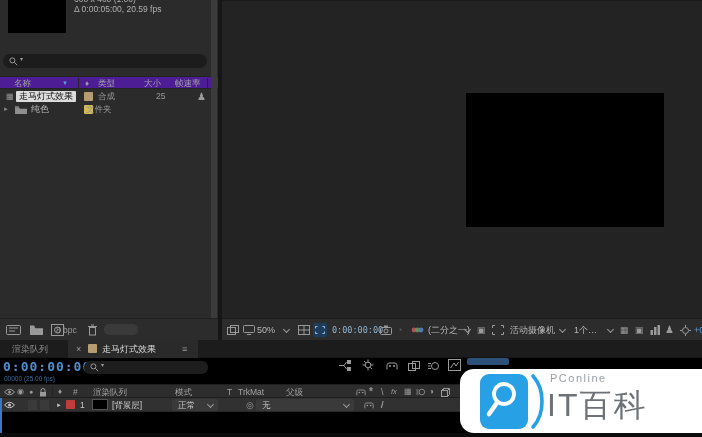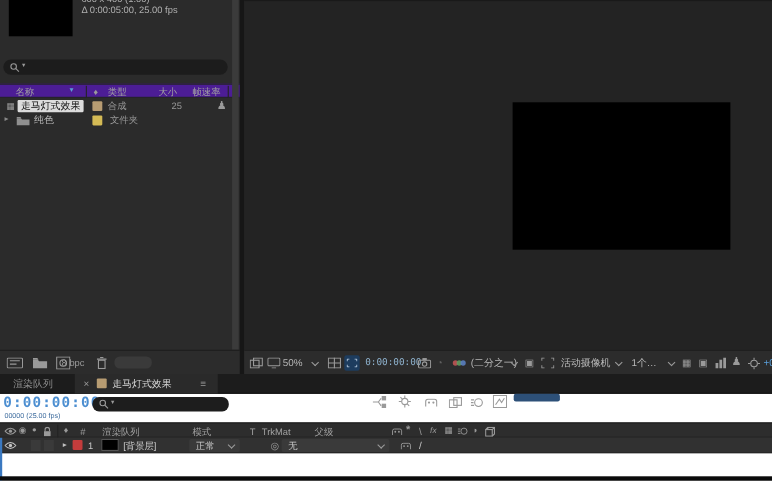--- a/index.html
+++ b/index.html
@@ -15,39 +15,39 @@
   .mono{font-family:"DejaVu Sans Mono",monospace}
   .chev{width:5px;height:5px;border-right:1.2px solid #9a9a9a;border-bottom:1.2px solid #9a9a9a;transform:rotate(45deg)}
   .swatch{width:9px;height:9px;border-radius:1px}
   .dd{background:#3a3a3a;border-radius:2px;height:12px}
   svg{display:block}
 
   
   #project{left:0;top:0;width:218px;height:340px;background:#2b2b2b}
   #divider{left:218px;top:0;width:4px;height:340px;background:#161616}
   #viewer{left:222px;top:0;width:480px;height:340px;background:#232323}
-  #timeline{left:0;top:340px;width:702px;height:97px;background:#ffffff}
+  #timeline{left:0;top:340px;width:702px;height:97px;background:#000000}
 
   .colheader{background:#4c1d95;border-top:1px solid #232323;border-bottom:1px solid #232323}
   .toolbar{background:#2c2c2c;border-top:1px solid #1f1f1f}
   .sep{width:1px;background:#242424}
 </style>
 </head>
 <body>
 
 <div id="stage">
 
   <div id="project" class="abs">
 
     <div class="abs" style="left:8px;top:0;width:58px;height:33px;background:#000"></div>
 
     <div class="abs" style="left:74px;top:0;width:140px;height:4px;overflow:hidden">
       <div class="t8" style="position:absolute;top:-7px;color:#b0b0b0">600 x 400 (1.00)</div>
     </div>
-    <div class="abs t8" style="left:74px;top:3px;color:#b0b0b0">Δ 0:00:05:00, 25.00 fps</div>
+    <div class="abs t8" style="left:74px;top:3px;color:#b0b0b0">Δ 0:00:05:00, 20.59 fps</div>
 
     <div class="abs" style="left:3px;top:54px;width:204px;height:14px;background:#1c1c1c;border-radius:7px">
       <span class="abs" style="left:6px;top:3px">
         <svg width="9" height="9" viewBox="0 0 9 9">
             <circle cx="3.4" cy="3.4" r="2.5" fill="none" stroke="#9a9a9a"></circle>
             <line x1="5.4" y1="5.4" x2="8.2" y2="8.2" stroke="#9a9a9a"></line>
           </svg>
       </span>
       <span class="abs" style="left:17px;top:1px;font-size:6px;color:#9a9a9a">▾</span>
     </div>
@@ -75,21 +75,21 @@
     <div class="abs" style="left:0;top:103px;width:242px;height:13px">
       <span class="abs" style="left:3px;top:0;font-size:6px;line-height:13px;color:#8a8a8a">►</span>
       <span class="abs" style="left:15px;top:3px">
         <svg width="12" height="8" viewBox="0 0 12 8">
             <path d="M0 1.5 h4 l1 1.2 h7 V8 H0 Z" fill="#8f8f8f"></path>
             <path d="M0 1.5 V0.3 h3.6 l0.9 1.2 Z" fill="#8f8f8f"></path>
           </svg>
       </span>
       <span class="abs t9" style="left:31px;color:#b8b8b8">纯色</span>
       <span class="abs swatch" style="left:84px;top:2px;background:#d4ba55"></span>
-      <span class="abs t8" style="left:100px;color:#989898">文件夹</span>
+      <span class="abs t8" style="left:86px;color:#989898">文件夹</span>
     </div>
 
     <div class="abs" style="left:211px;top:0;width:6px;height:318px;background:#3b3b3b"></div>
 
     <div class="abs toolbar" style="left:0;top:318px;width:218px;height:22px">
       <span class="abs" style="left:6px;top:6px">
         <svg width="15" height="10" viewBox="0 0 15 10">
             <rect x="0.5" y="0.5" width="14" height="9" rx="1" fill="none" stroke="#9a9a9a"></rect>
             <line x1="3" y1="3" x2="12" y2="3" stroke="#9a9a9a"></line>
             <line x1="3" y1="6" x2="9" y2="6" stroke="#9a9a9a"></line>
@@ -357,15 +357,27 @@
             <circle cx="4" cy="4" r="1" fill="#9a9a9a"></circle>
             <circle cx="8" cy="4" r="1" fill="#9a9a9a"></circle>
           </svg>
       </span>
       <span class="abs lh14" style="left:381px;font-size:9px;color:#c9c9c9">/</span>
     </div>
 
     <div class="abs" style="left:0;top:58px;width:2px;height:39px;background:#3a78c0"></div>
   </div>
 
+  <div class="abs" style="left:460px;top:369px;width:242px;height:64px;background:#fff;border-radius:14px 0 0 14px">
+    <span class="abs" style="left:20px;top:4px">
+      <svg width="64" height="57" viewBox="0 0 64 57">
+        <rect x="0" y="1" width="48" height="55" rx="9" fill="#27a0e5"></rect>
+        <circle cx="24" cy="21" r="10" fill="none" stroke="#fff" stroke-width="3.8"></circle>
+        <line x1="17.5" y1="29" x2="9" y2="41" stroke="#fff" stroke-width="4.6" stroke-linecap="round"></line>
+        <path d="M53 3 C59.5 10 62 18 62 28.5 C62 39 59.5 47 53 54" fill="none" stroke="#27a0e5" stroke-width="3.6" stroke-linecap="round"></path>
+      </svg>
+    </span>
+    <span class="abs" style="left:90px;top:3px;font-size:11px;letter-spacing:1.5px;color:#9aa0a6">PConline</span>
+    <span class="abs" style="left:87px;top:15px;font-size:32px;letter-spacing:2px;color:#6e7276;white-space:nowrap">IT百科</span>
+  </div>
 
   <div class="abs" style="left:0;top:433px;width:702px;height:4px;background:#0b0b0b"></div>
 </div>
 
 </body></html>

